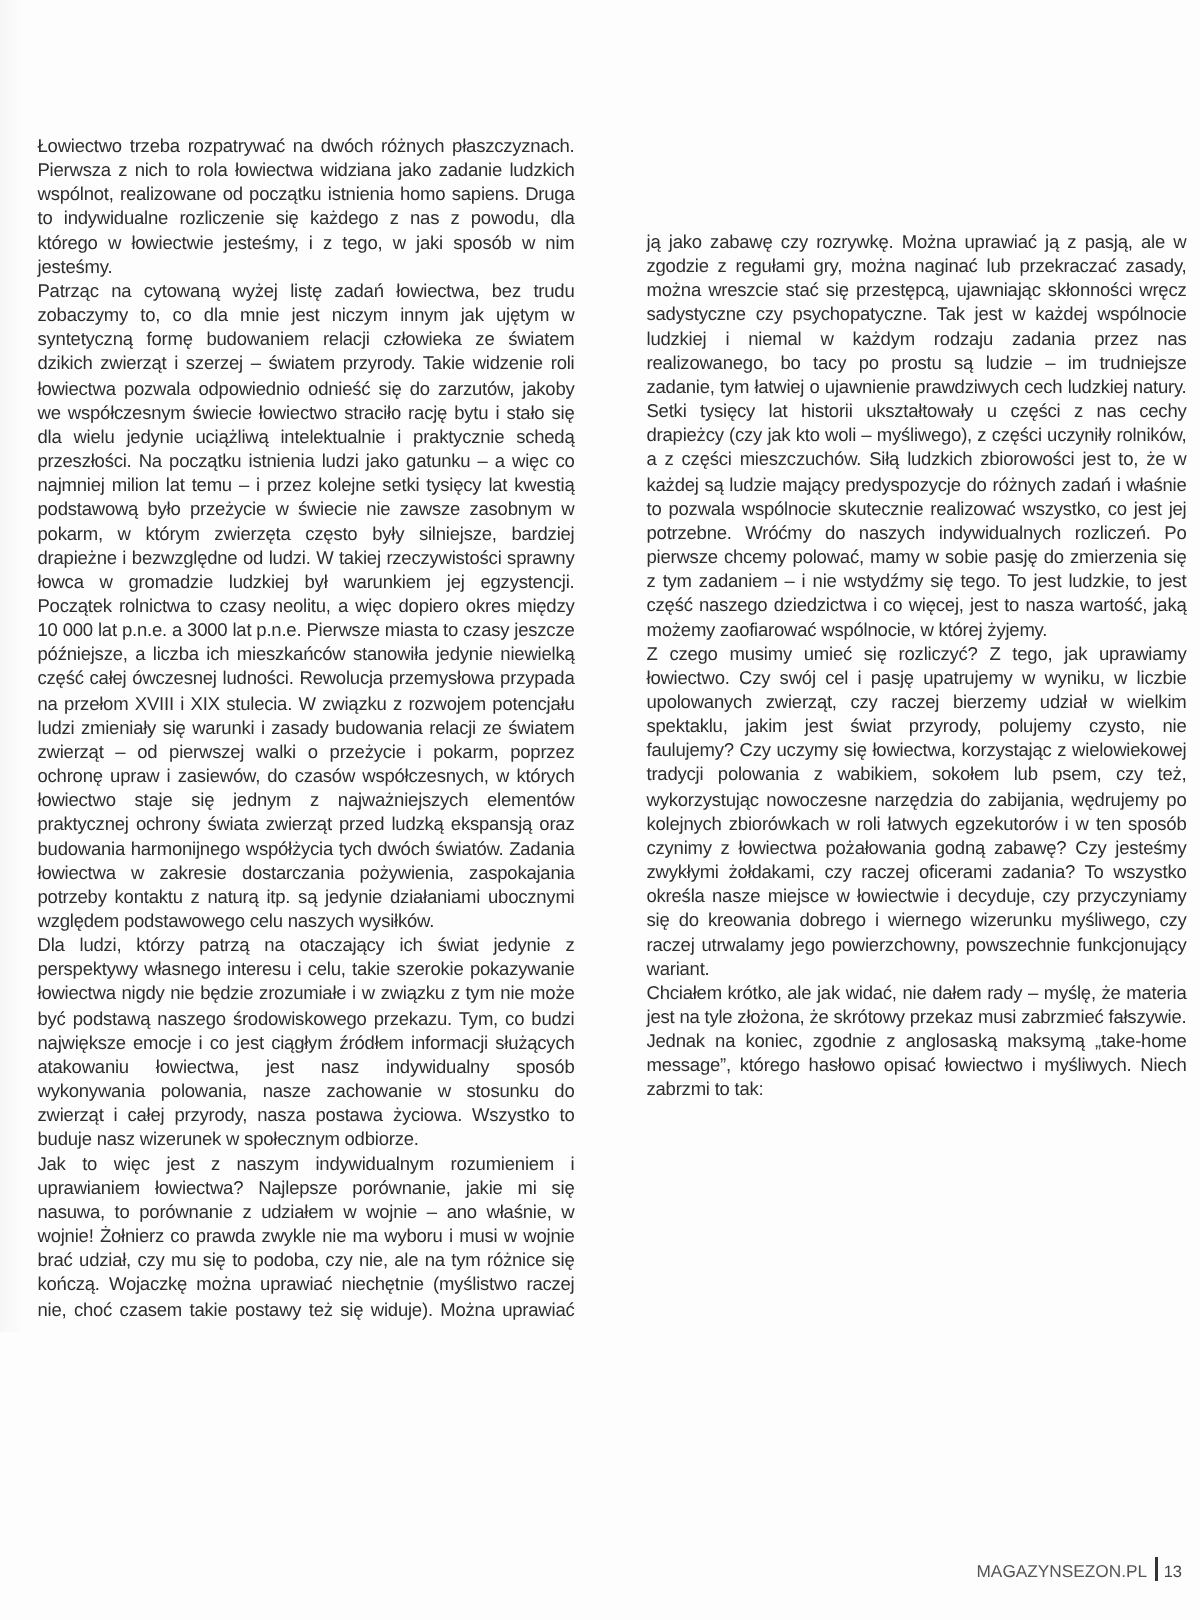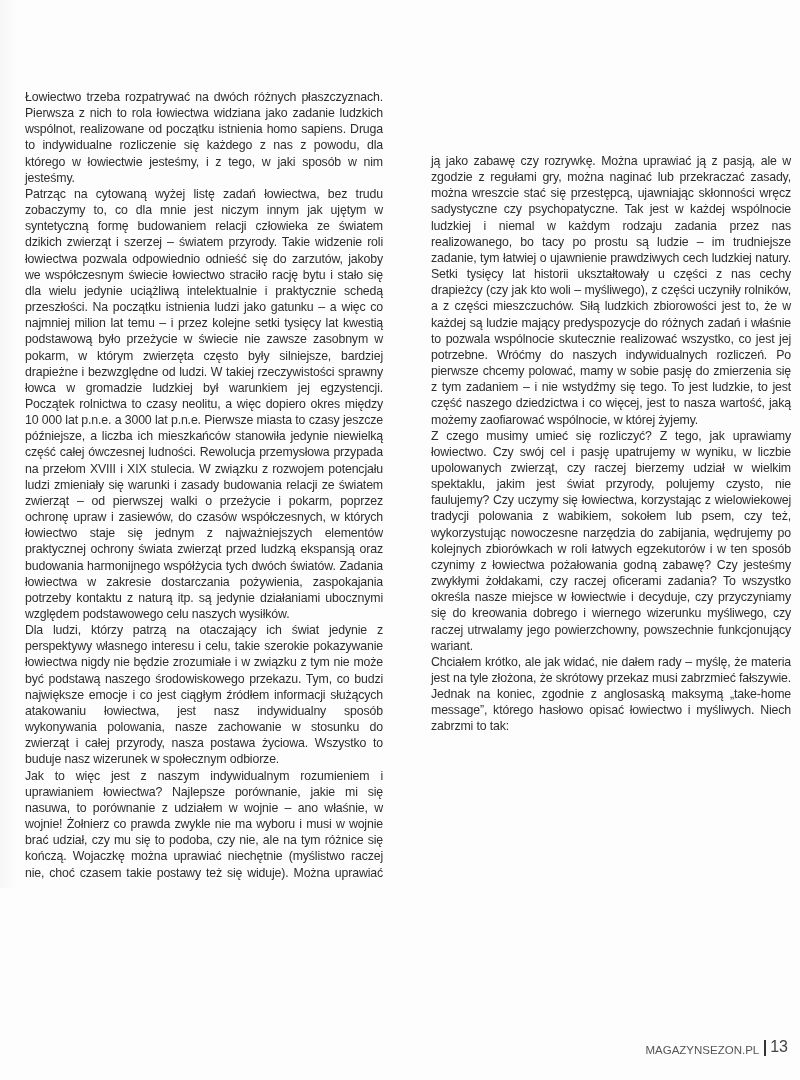--- a/index.html
+++ b/index.html
@@ -41,21 +41,21 @@
     .footer {
       position: absolute;
       right: 12px; top: 1038px;
       display: flex; align-items: flex-end;
       font-size: 11.5px;
       color: #555;
       letter-spacing: 0px;
     }
     .footer .site { margin-right: 5px; }
     .footer .bar { width: 2px; height: 16px; background: #333; margin-right: 4px; }
-    .footer .num { color: #444; font-size: 16px; }
+    .footer .num { color: #444; font-size: 11px; }
   </style>
 </head>
 <body>
 
 <div class="page">
 
   <div class="col col-left">
     <p>Łowiectwo trzeba rozpatrywać na dwóch różnych płaszczyznach. Pierwsza z nich to rola łowiectwa widziana jako zadanie ludzkich wspólnot, realizowane od początku istnienia homo sapiens. Druga to indywidualne rozliczenie się każdego z nas z powodu, dla którego w łowiectwie jesteśmy, i z tego, w jaki sposób w nim jesteśmy.</p>
     <p>Patrząc na cytowaną wyżej listę zadań łowiectwa, bez trudu zobaczymy to, co dla mnie jest niczym innym jak ujętym w syntetyczną formę budowaniem relacji człowieka ze światem dzikich zwierząt i szerzej – światem przyrody. Takie widzenie roli łowiectwa pozwala odpowiednio odnieść się do zarzutów, jakoby we współczesnym świecie łowiectwo straciło rację bytu i stało się dla wielu jedynie uciążliwą intelektualnie i praktycznie schedą przeszłości. Na początku istnienia ludzi jako gatunku – a więc co najmniej milion lat temu – i przez kolejne setki tysięcy lat kwestią podstawową było przeżycie w świecie nie zawsze zasobnym w pokarm, w którym zwierzęta często były silniejsze, bardziej drapieżne i bezwzględne od ludzi. W takiej rzeczywistości sprawny łowca w gromadzie ludzkiej był warunkiem jej egzystencji. Początek rolnictwa to czasy neolitu, a więc dopiero okres między 10 000 lat p.n.e. a 3000 lat p.n.e. Pierwsze miasta to czasy jeszcze późniejsze, a liczba ich mieszkańców stanowiła jedynie niewielką część całej ówczesnej ludności. Rewolucja przemysłowa przypada na przełom XVIII i XIX stulecia. W związku z rozwojem potencjału ludzi zmieniały się warunki i zasady budowania relacji ze światem zwierząt – od pierwszej walki o przeżycie i pokarm, poprzez ochronę upraw i zasiewów, do czasów współczesnych, w których łowiectwo staje się jednym z najważniejszych elementów praktycznej ochrony świata zwierząt przed ludzką ekspansją oraz budowania harmonijnego współżycia tych dwóch światów. Zadania łowiectwa w zakresie dostarczania pożywienia, zaspokajania potrzeby kontaktu z naturą itp. są jedynie działaniami ubocznymi względem podstawowego celu naszych wysiłków.</p>
     <p>Dla ludzi, którzy patrzą na otaczający ich świat jedynie z perspektywy własnego interesu i celu, takie szerokie pokazywanie łowiectwa nigdy nie będzie zrozumiałe i w związku z tym nie może być podstawą naszego środowiskowego przekazu. Tym, co budzi największe emocje i co jest ciągłym źródłem informacji służących atakowaniu łowiectwa, jest nasz indywidualny sposób wykonywania polowania, nasze zachowanie w stosunku do zwierząt i całej przyrody, nasza postawa życiowa. Wszystko to buduje nasz wizerunek w społecznym odbiorze.</p>

